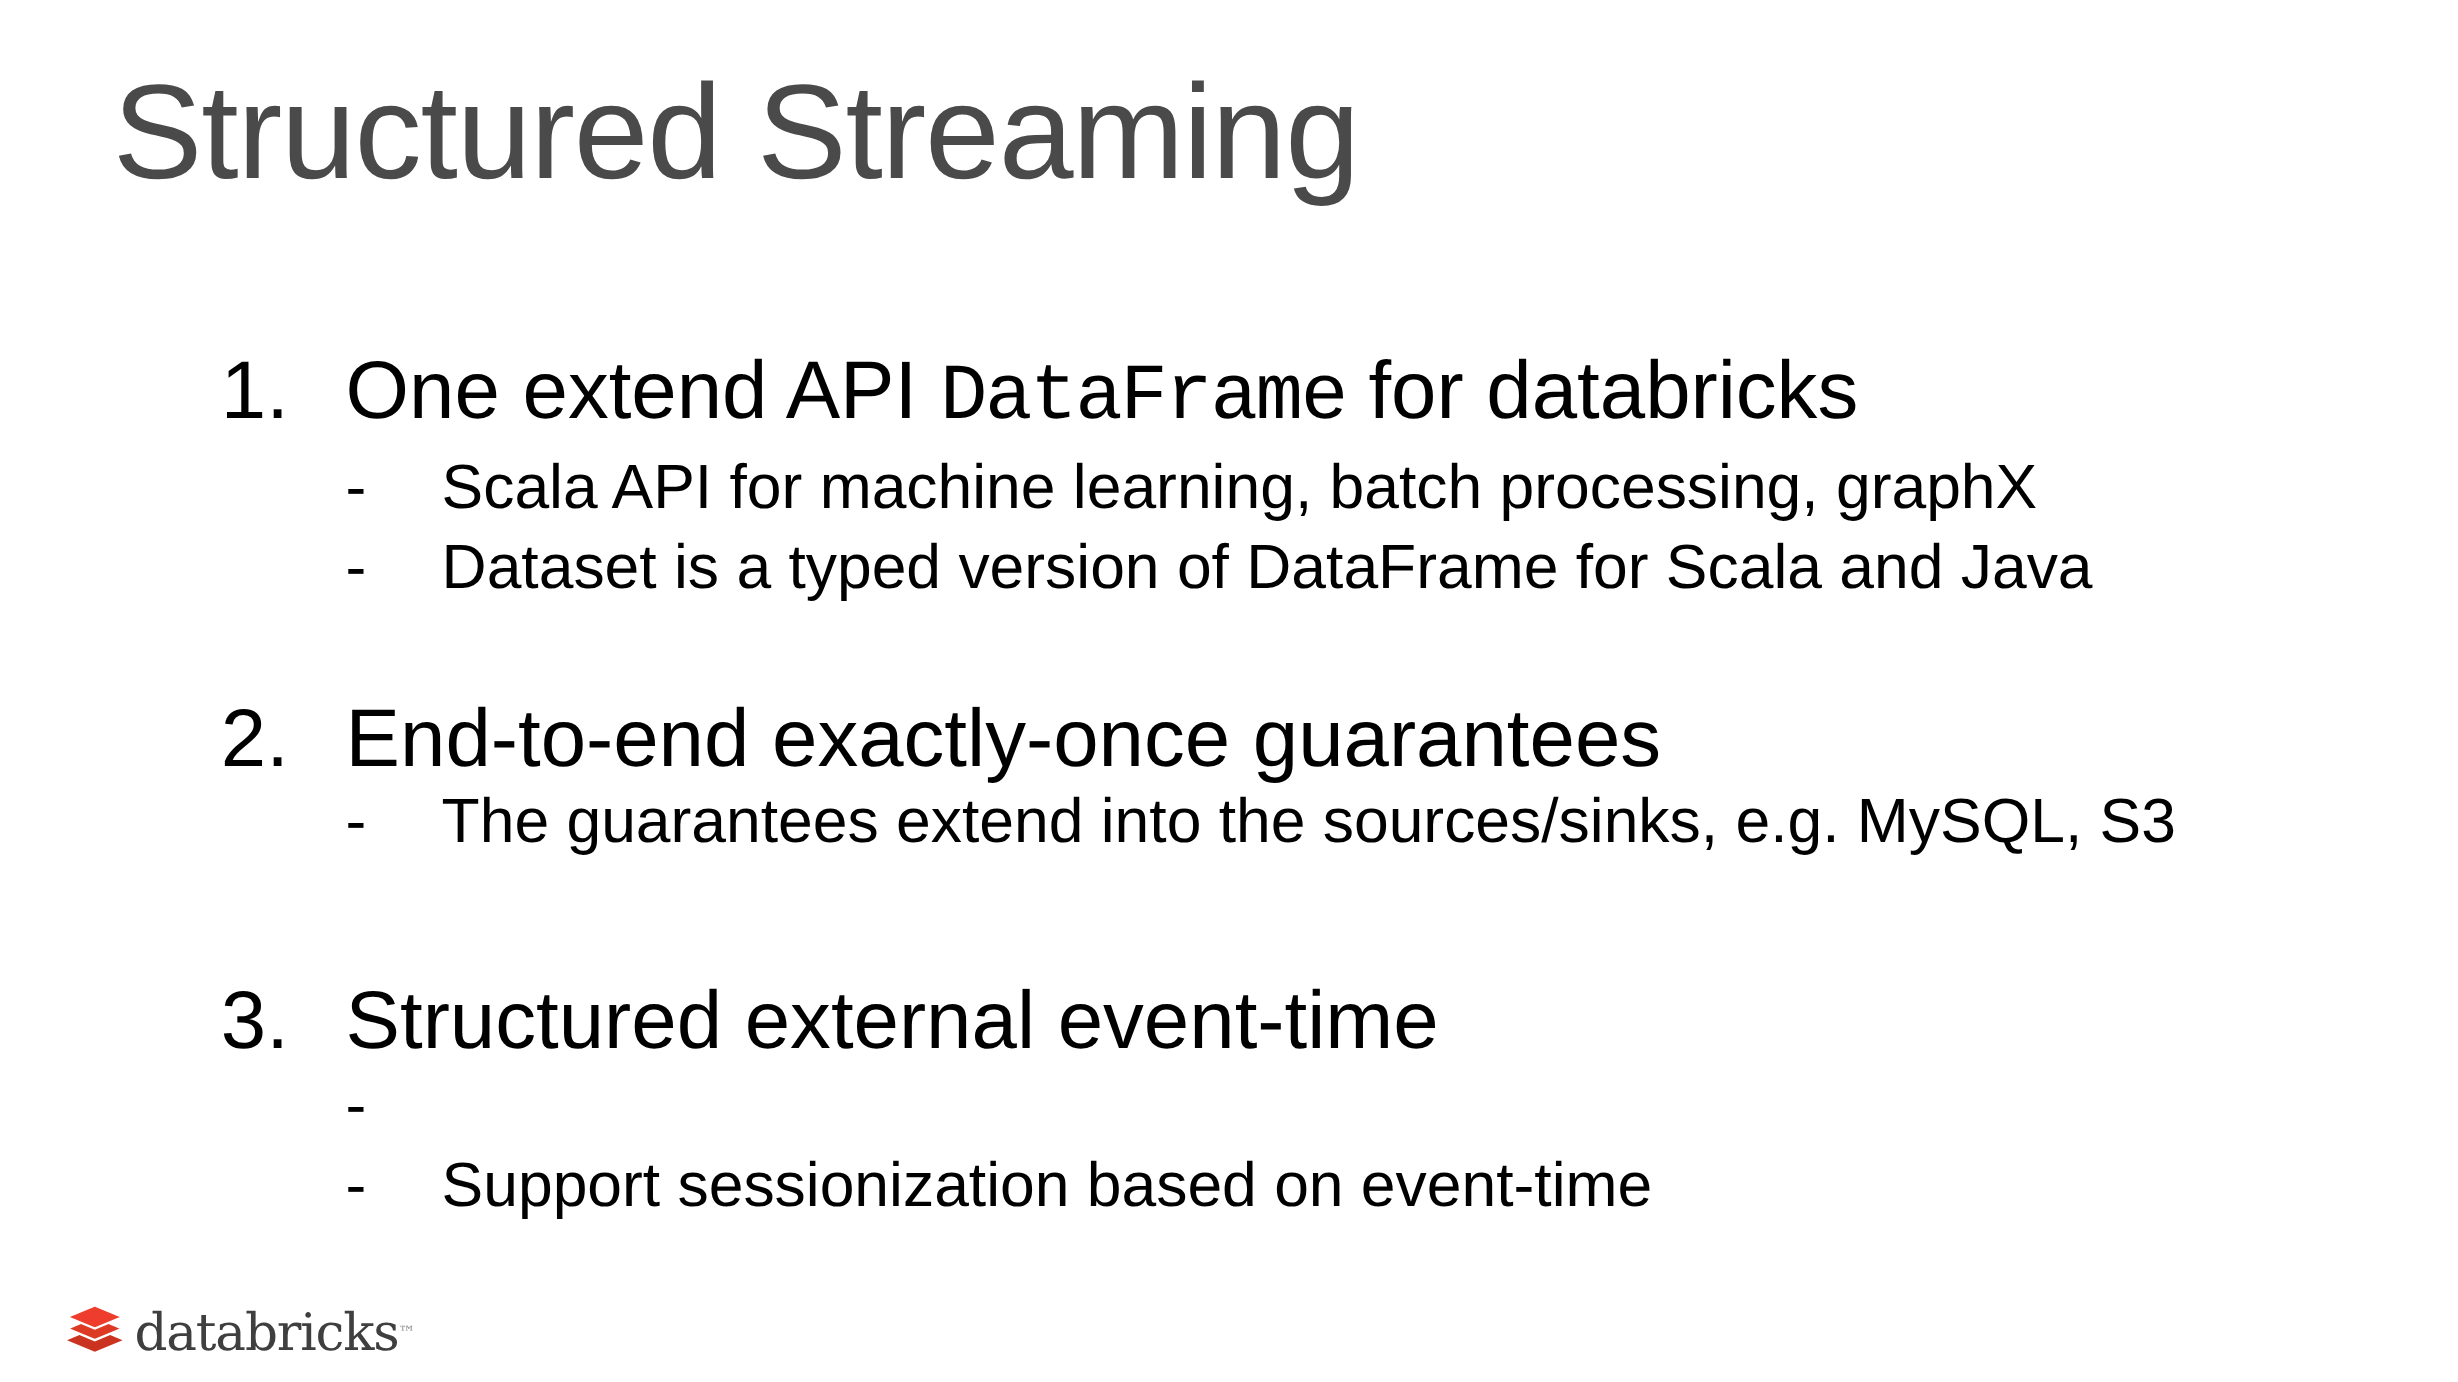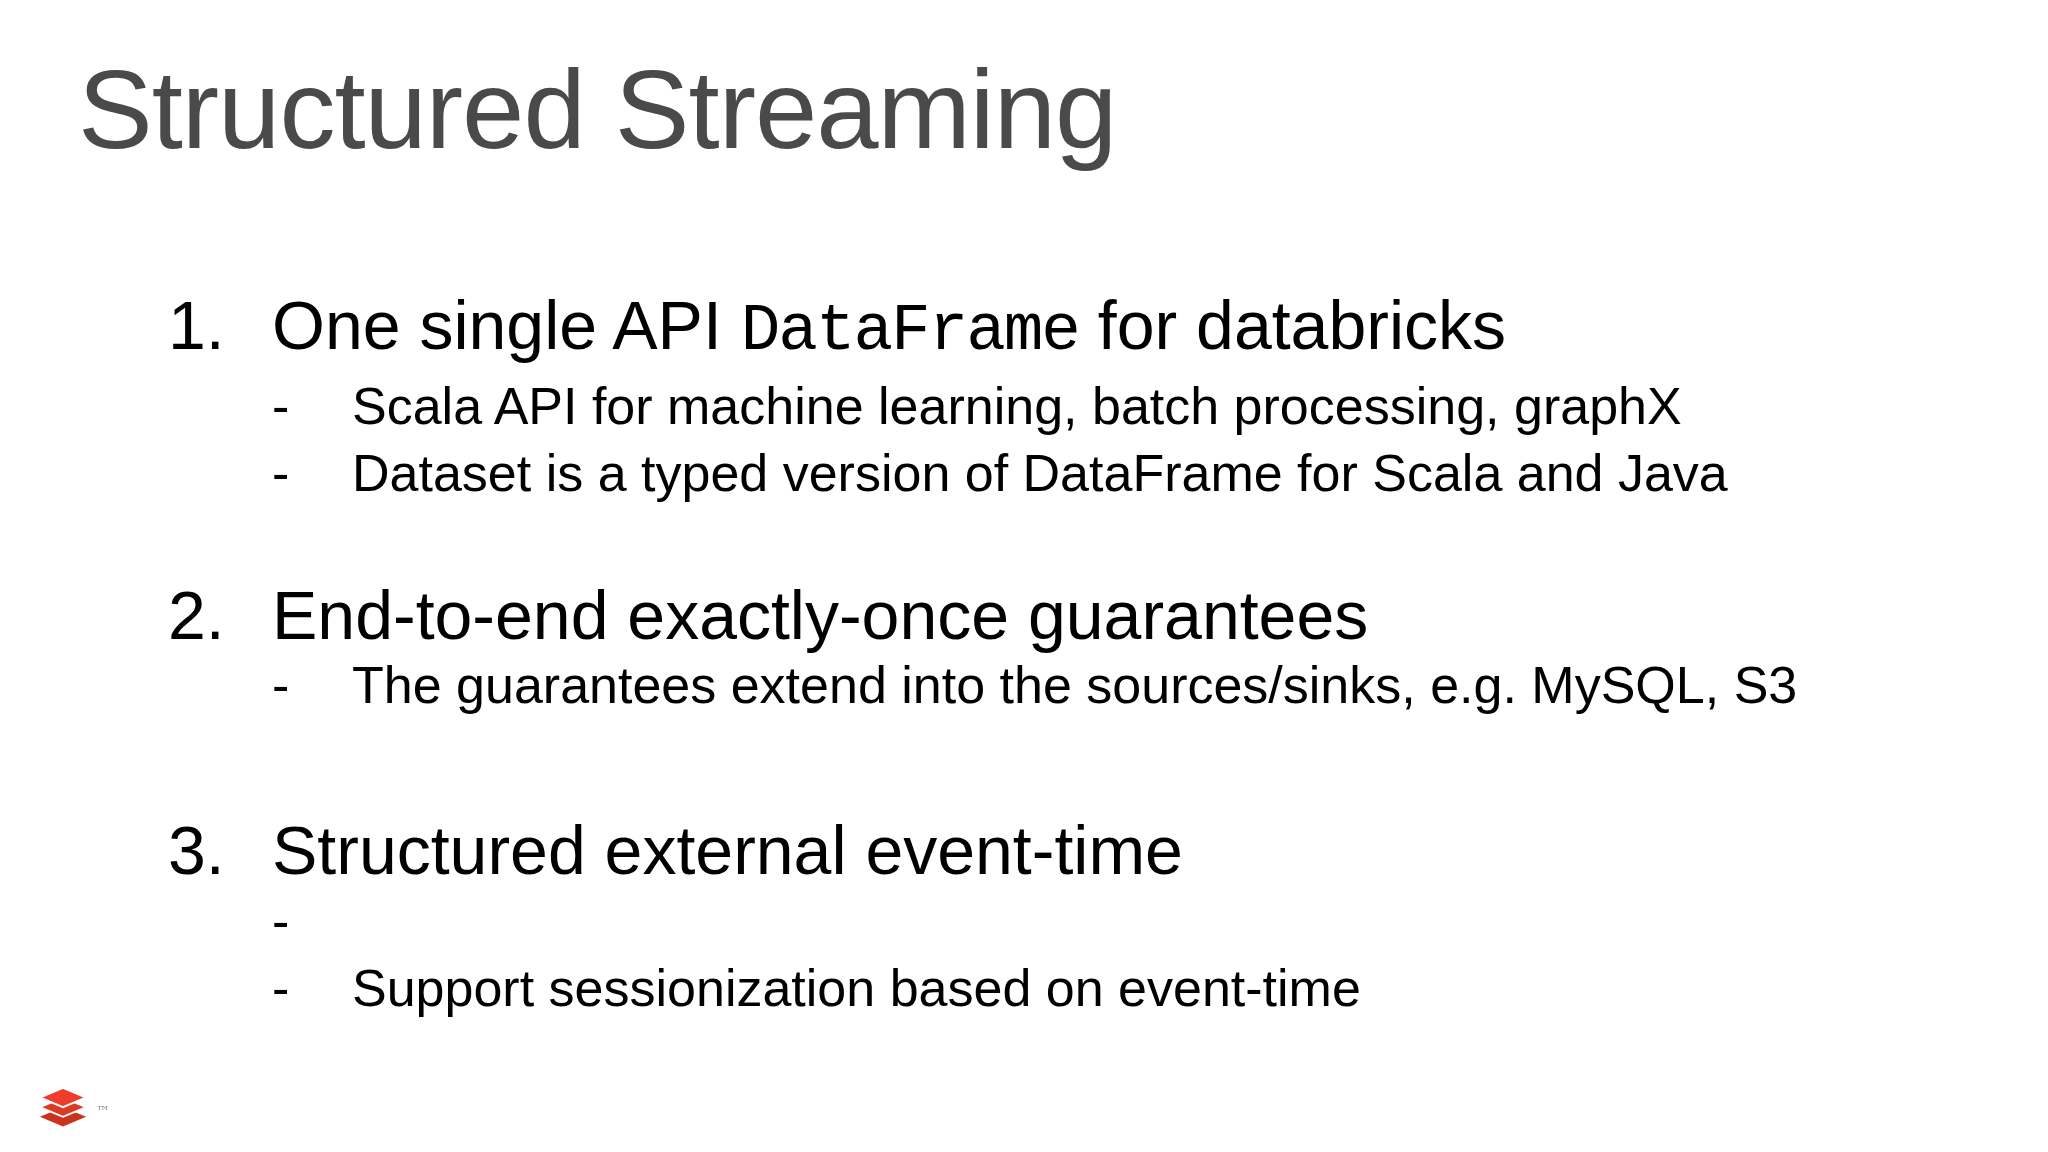--- a/index.html
+++ b/index.html
@@ -6,20 +6,21 @@
   body {
     width: 2048px; height: 1152px;
     background: #ffffff;
     font-family: "Liberation Sans", sans-serif;
     overflow: hidden;
   }
   #slide {
     position: relative;
     width: 1732px; height: 1152px;
     background: #ffffff;
+    margin-left: 16px;
   }
   .title {
     position: absolute;
     left: 78px; top: 46px;
     font-size: 112px;
     line-height: 1.15;
     color: #4a4a4a;
     letter-spacing: -1px;
     white-space: nowrap;
   }
@@ -91,21 +92,21 @@
 </style>
 </head>
 <body>
 
 <div id="slide">
 
   <div class="title">Structured Streaming</div>
 
   <div class="main-item i1-main">
     <span class="num">1.</span>
-    <span><span>One single API </span><span class="code">DataFrame</span><span> for databricks</span></span>
+    <span><span>One extend API </span><span class="code">DataFrame</span><span> for databricks</span></span>
   </div>
   <div class="sub-item i1-sub0">
     <span class="dash">-</span>
     <span>Scala API for machine learning, batch processing, graphX</span>
   </div>
   <div class="sub-item i1-sub1">
     <span class="dash">-</span>
     <span>Dataset is a typed version of DataFrame for Scala and Java</span>
   </div>
 
@@ -129,16 +130,17 @@
     <span class="dash">-</span>
     <span>Support sessionization based on event-time</span>
   </div>
 
   <div class="footer">
     <svg class="logo-icon" viewBox="0 0 56 54" xmlns="http://www.w3.org/2000/svg">
       <polygon points="28,23 52,33 28,43 4,33" fill="#c9331f"></polygon>
       <polygon points="28,13 52,23 28,33 4,23" fill="#dd3a25" stroke="#ffffff" stroke-width="2"></polygon>
       <polygon points="28,3  52,13 28,23 4,13" fill="#ee3d2c" stroke="#ffffff" stroke-width="2"></polygon>
     </svg>
+    <span class="logo-text">databricks</span>
     <span class="tm">™</span>
   </div>
 
 </div>
 
 </body></html>

